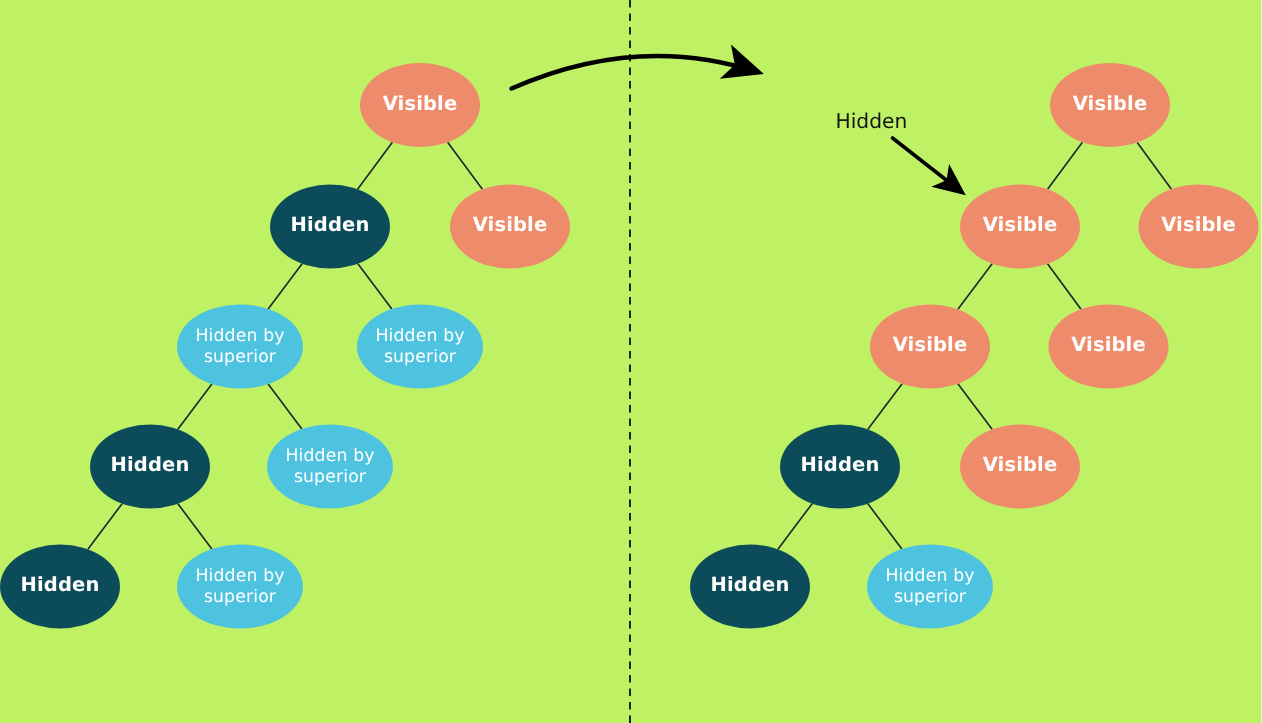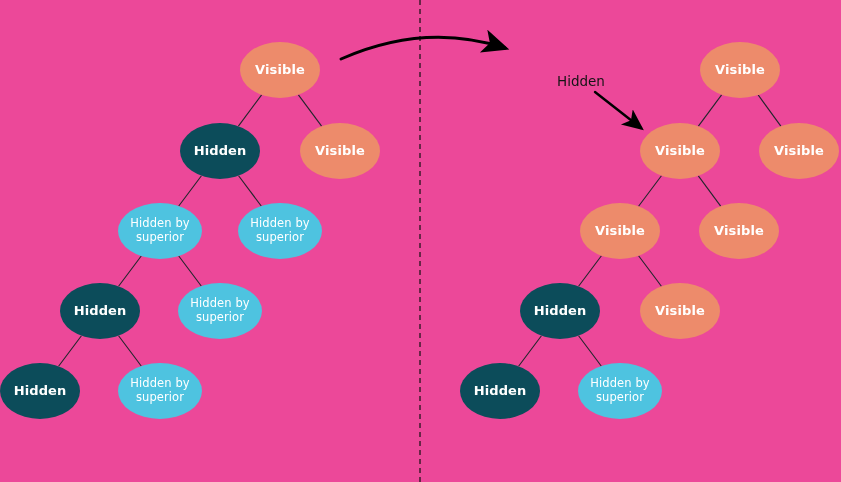--- a/index.html
+++ b/index.html
@@ -8,21 +8,21 @@
     padding: 0;
     background: #ffffff;
   }
   body {
     font-family: "DejaVu Sans", "Liberation Sans", sans-serif;
   }
   #stage {
     position: relative;
     width: 841px;
     height: 482px;
-    background: #ec4899;
+    background: #bef264;
     overflow: hidden;
   }
   #edges-layer, #annotation-layer {
     position: absolute;
     left: 0;
     top: 0;
     width: 841px;
     height: 482px;
     pointer-events: none;
   }

